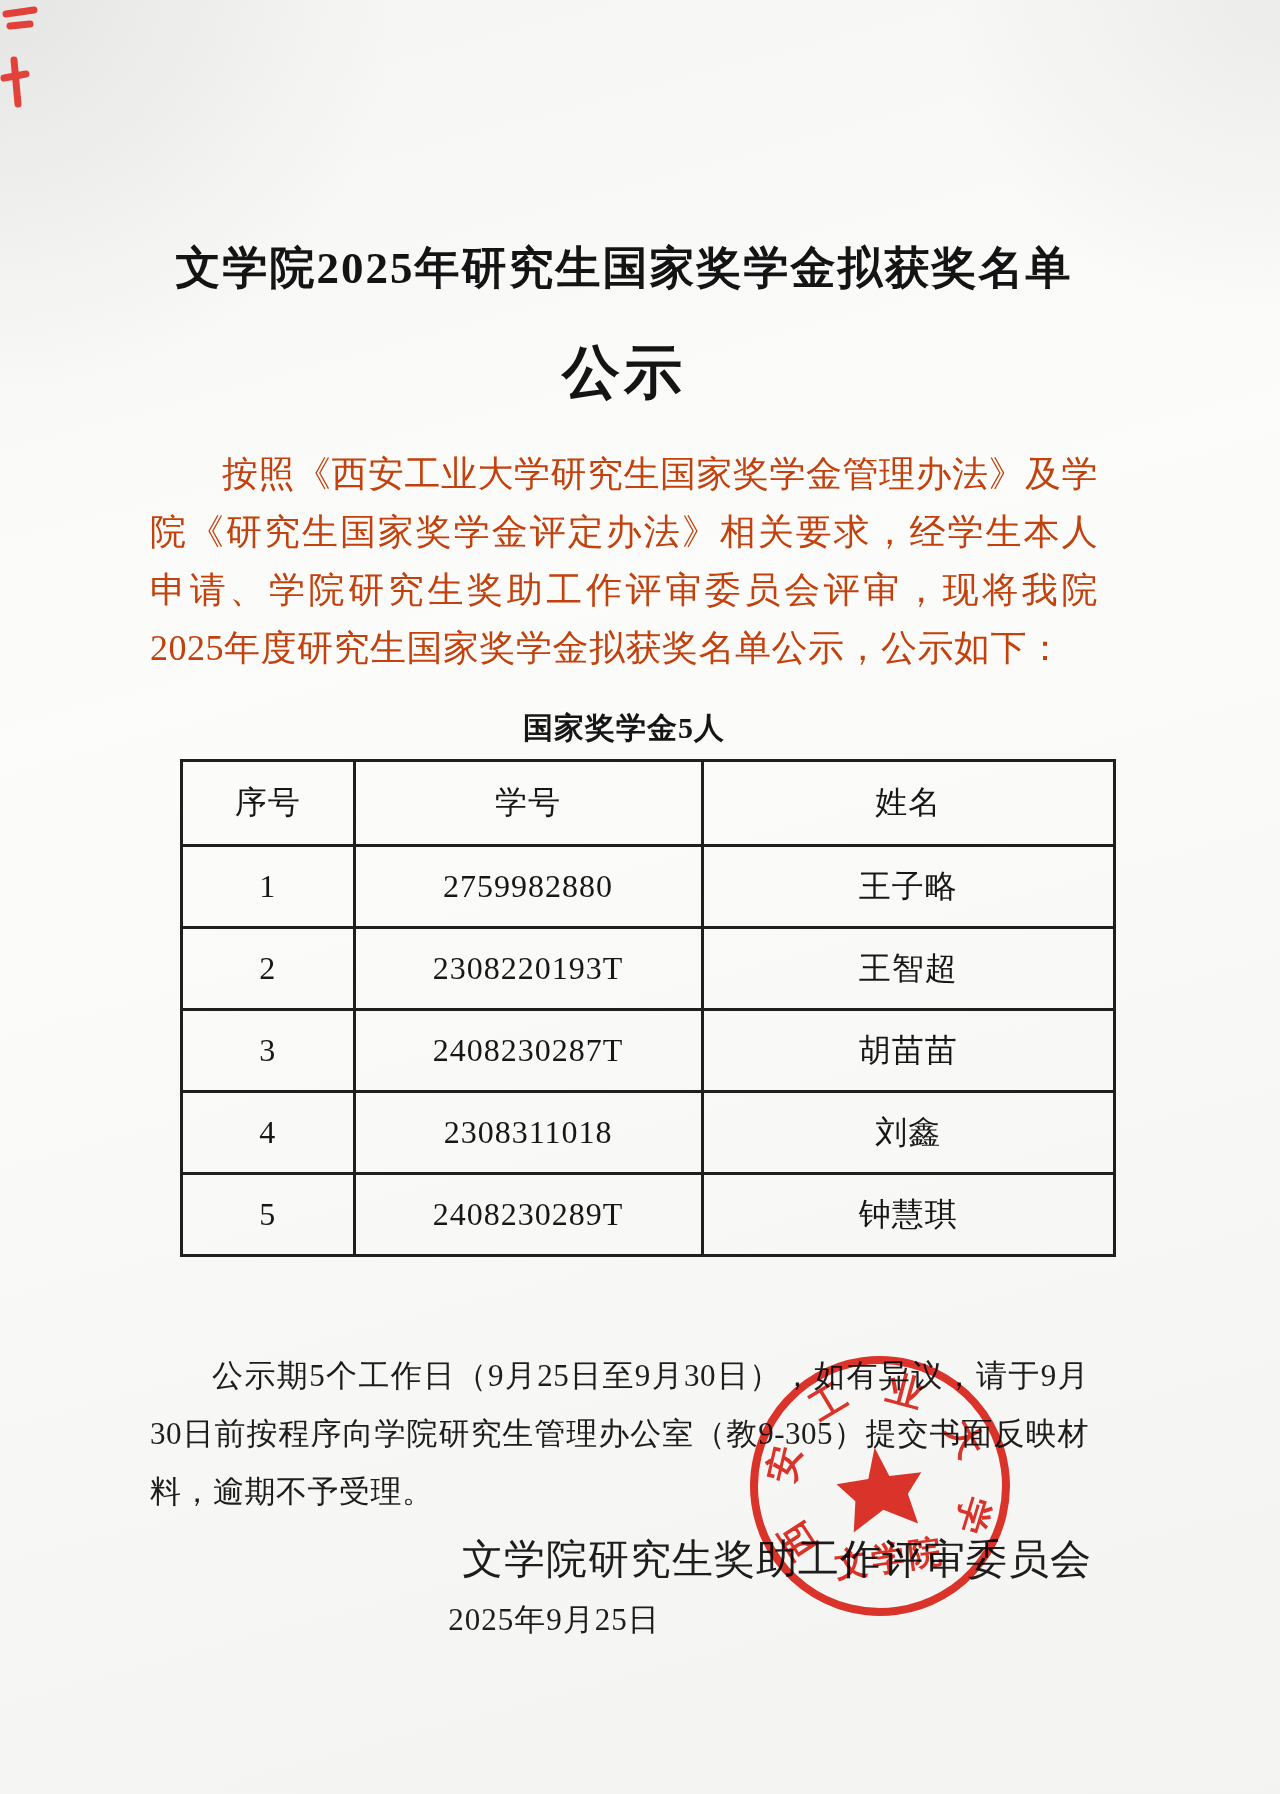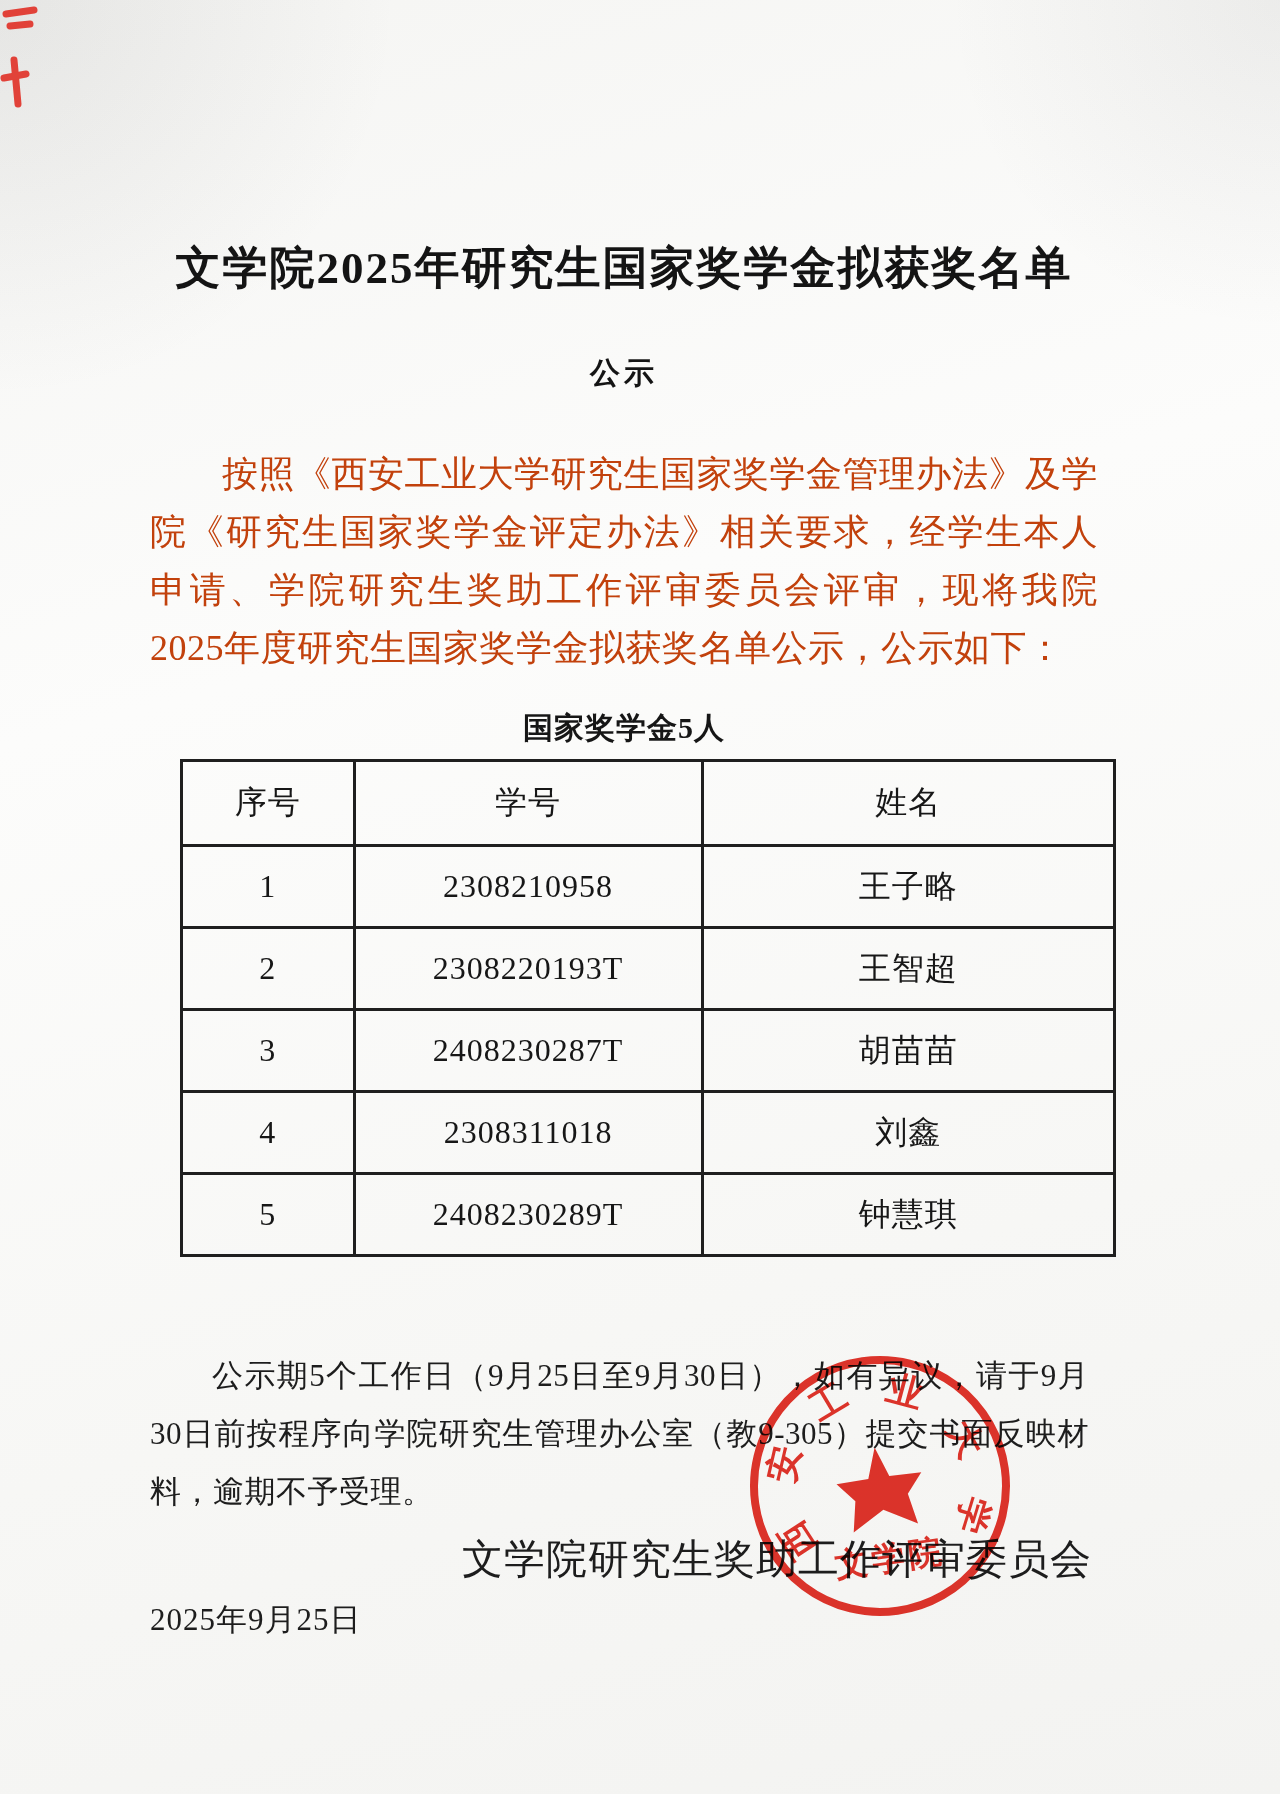--- a/index.html
+++ b/index.html
@@ -31,21 +31,21 @@
     text-align: center;
     font-size: 45px;
     font-weight: 700;
     letter-spacing: 2px;
     line-height: 62px;
     color: #141414;
   }
   .doc-subtitle {
     margin: 46px 0 0 0;
     text-align: center;
-    font-size: 30px;
+    font-size: 58px;
     font-weight: 700;
     letter-spacing: 4px;
     line-height: 56px;
     color: #141414;
   }
 
   .body-para {
     margin: 44px 0 0 0;
     font-size: 36px;
     line-height: 58px;
@@ -100,21 +100,21 @@
   .signature-line {
     margin: 14px 6px 0 0;
     text-align: right;
     font-size: 41px;
     letter-spacing: 1px;
     line-height: 48px;
     color: #1d1d1d;
   }
   .date-line {
     margin: 14px 140px 0 0;
-    text-align: left;
+    text-align: center;
     font-size: 31px;
     letter-spacing: 1px;
     line-height: 46px;
     color: #1d1d1d;
   }
 
   .seal {
     position: absolute;
     left: 746px;
     top: 1352px;
@@ -164,21 +164,21 @@
         <col class="c-name">
     </colgroup>
     <tbody>
       <tr>
         <th>序号</th>
         <th>学号</th>
         <th>姓名</th>
       </tr>
       <tr>
         <td>1</td>
-        <td>2308210958</td>
+        <td>2759982880</td>
         <td>王子略</td>
       </tr>
       <tr>
         <td>2</td>
         <td>2308220193T</td>
         <td>王智超</td>
       </tr>
       <tr>
         <td>3</td>
         <td>2408230287T</td>

